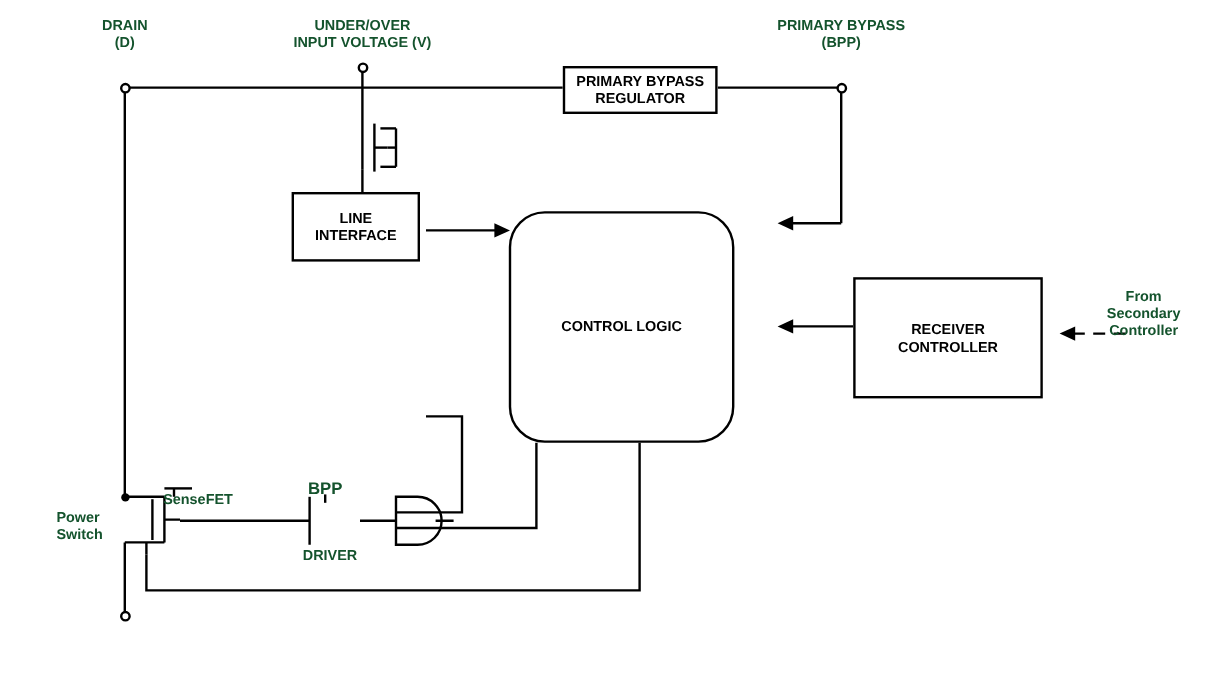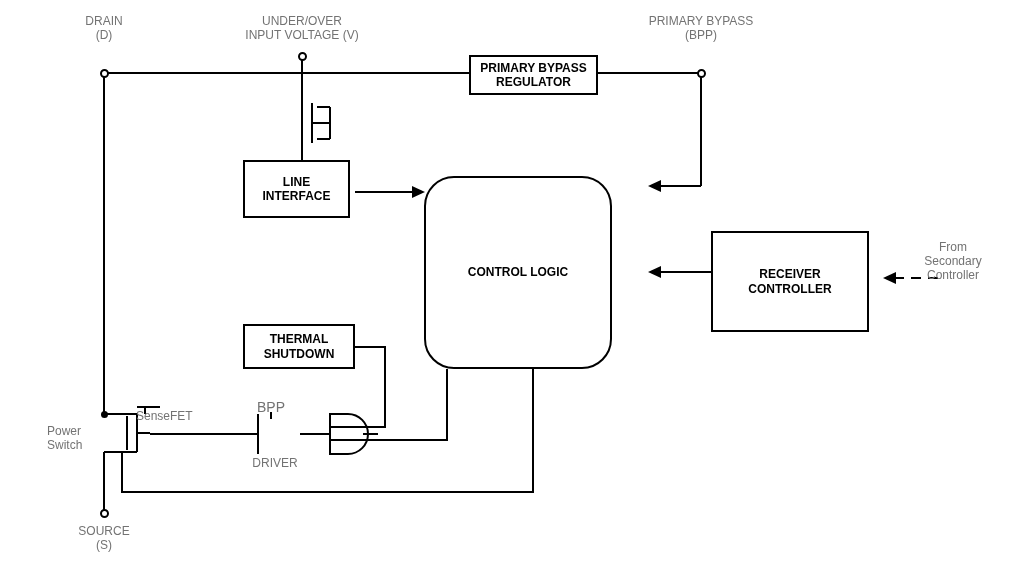--- a/index.html
+++ b/index.html
@@ -12,22 +12,22 @@
   }
   #diagram {
     position: relative;
     width: 1022px;
     height: 576px;
     background: #ffffff;
     overflow: hidden;
   }
   .lbl {
     position: absolute;
-    font-weight: normal;
-    color: #737373;
+    font-weight: bold;
+    color: #14532d;
     line-height: 1.18;
     white-space: pre-line;
     text-align: center;
   }
   .lbl.left { text-align: left; }
   .box {
     position: absolute;
     border: 2px solid #000000;
     background: #ffffff;
     box-sizing: border-box;
@@ -147,36 +147,32 @@
   <div class="term" style="left:100px; top:509px;"></div>
 
   <div class="dot" style="left:101px; top:411px;"></div>
 
   <div class="lbl" style="left:54px; top:14px; width:100px; font-size:12px;">DRAIN
 (D)</div>
   <div class="lbl" style="left:222px; top:14px; width:160px; font-size:12px;">UNDER/OVER
 INPUT VOLTAGE (V)</div>
   <div class="lbl" style="left:621px; top:14px; width:160px; font-size:12px;">PRIMARY BYPASS
 (BPP)</div>
-  <div class="lbl" style="left:54px; top:524px; width:100px; font-size:12px;">SOURCE
-(S)</div>
 
   <div class="box" style="left:469px; top:55px; width:129px; height:40px; font-size:12px;">PRIMARY BYPASS
 REGULATOR</div>
 
   <div class="box" style="left:243px; top:160px; width:107px; height:58px; font-size:12px;">LINE
 INTERFACE</div>
 
   <div class="box" style="left:424px; top:176px; width:188px; height:193px; font-size:12px;border-radius:30px;">CONTROL LOGIC</div>
 
   <div class="box" style="left:711px; top:231px; width:158px; height:101px; font-size:12px;">RECEIVER
 CONTROLLER</div>
 
-  <div class="box" style="left:243px; top:324px; width:112px; height:45px; font-size:12px;">THERMAL
-SHUTDOWN</div>
 
   <div class="lbl" style="left:898px; top:240px; width:110px; font-size:12px; text-align:center;">From
 Secondary
 Controller</div>
 
   <div class="lbl left" style="left:47px; top:424px; width:60px; font-size:12px;">Power
 Switch</div>
 
   <div class="lbl left" style="left:136px; top:409px; width:80px; font-size:12px;">SenseFET</div>
 

